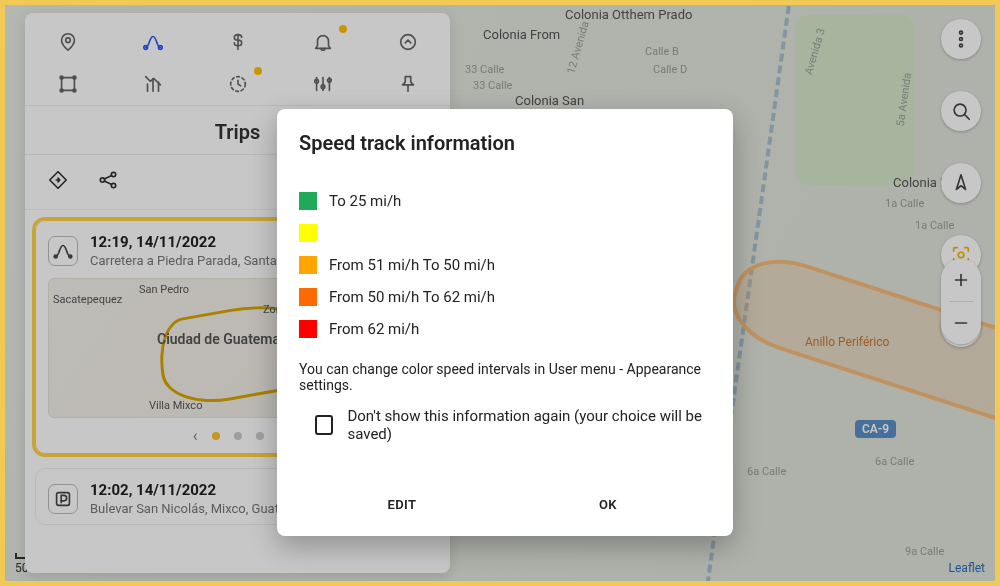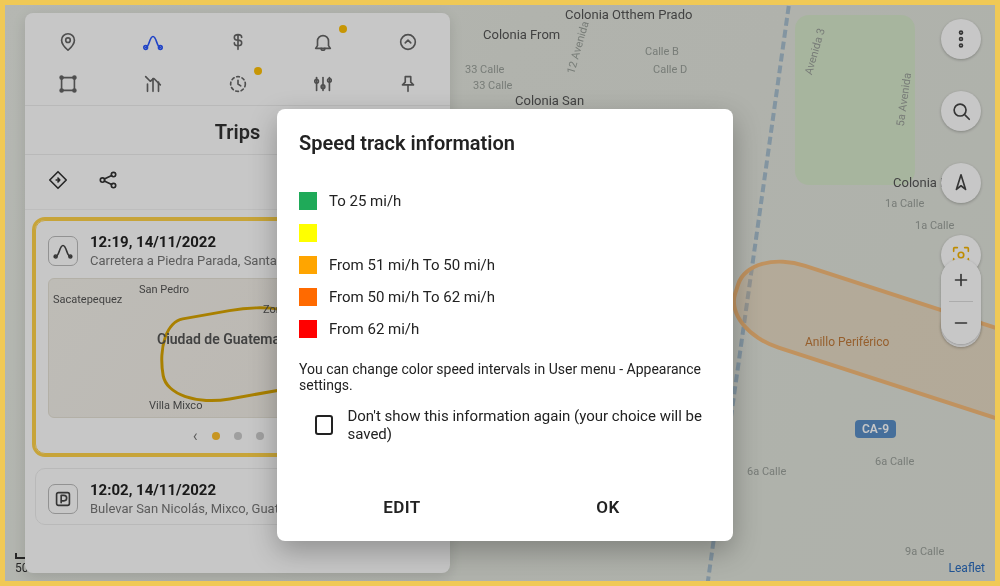--- a/index.html
+++ b/index.html
@@ -127,21 +127,21 @@
     z-index: 60;
   }
   .modal h2 { font-size: 20px; font-weight: 600; color: #222; margin-bottom: 30px; }
   .legend-row { display: flex; align-items: center; gap: 12px; padding: 7px 0; font-size: 15px; color: #222; }
   .swatch { width: 18px; height: 18px; flex: 0 0 18px; }
   .hint { font-size: 14px; color: #222; margin: 16px 0 14px; }
   .check-row { display: flex; align-items: center; gap: 14px; padding-left: 16px; font-size: 15px; color: #222; cursor: pointer; }
   .check-row .box { width: 20px; height: 20px; border: 2px solid #222; border-radius: 3px; }
   .modal-actions { display: flex; margin-top: 42px; }
   .modal-actions .mbtn {
-    flex: 1; text-align: center; font-size: 17px; font-weight: 600; letter-spacing: .4px;
+    flex: 1; text-align: center; font-size: 13px; font-weight: 600; letter-spacing: .4px;
     color: #222; padding: 12px 0; cursor: pointer; text-transform: uppercase;
   }
 
   
   .scale { position: absolute; left: 10px; bottom: 6px; font-size: 12px; color: #333; }
   .scale .bar { width: 56px; height: 6px; border: 2px solid #333; border-top: none; margin-bottom: 2px; }
   .attrib { position: absolute; right: 10px; bottom: 6px; font-size: 12px; color: #2a6bbd; }
 
   
   svg.i { width: 22px; height: 22px; fill: none; stroke: currentColor; stroke-width: 1.8; stroke-linecap: round; stroke-linejoin: round; }

